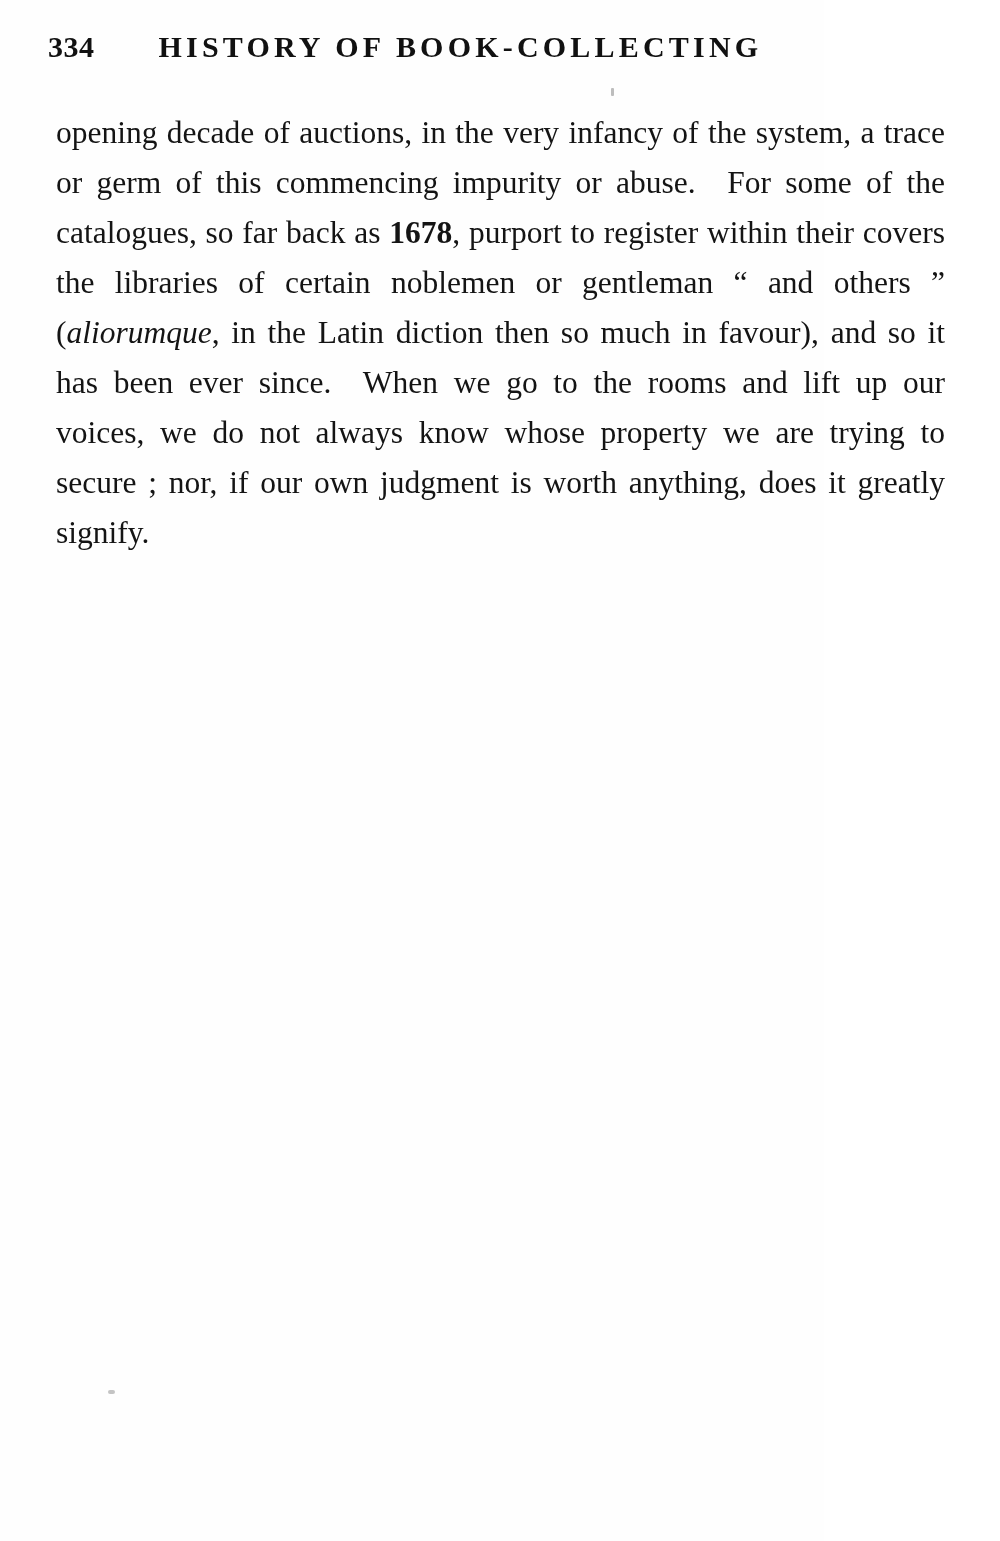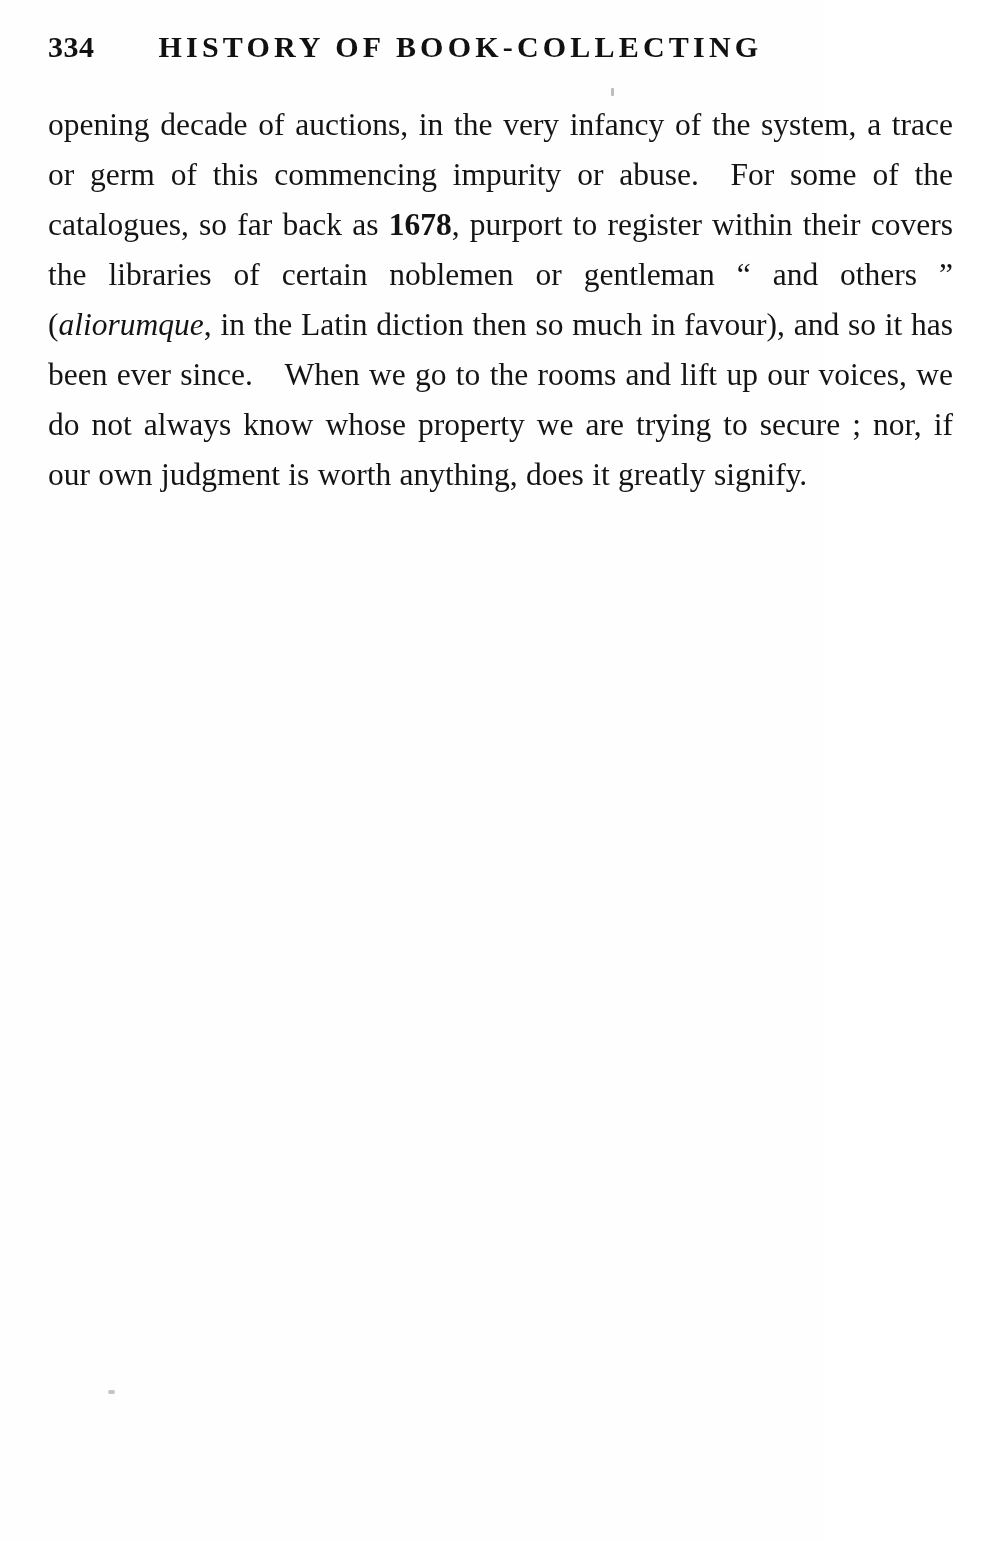--- a/index.html
+++ b/index.html
@@ -55,21 +55,21 @@
     width: 905px;
     font-family: "Liberation Serif", serif;
     font-size: 31.5px;
     line-height: 50px;
     color: #141414;
     text-align: justify;
     text-align-last: left;
     word-spacing: 0.5px;
   }
   .body-text p {
-    margin: 0;
+    margin: 8px;
   }
   .latin {
     font-style: italic;
   }
   .year {
     font-weight: 700;
   }
   .speck {
     position: absolute;
     background: #c9c9c9;

